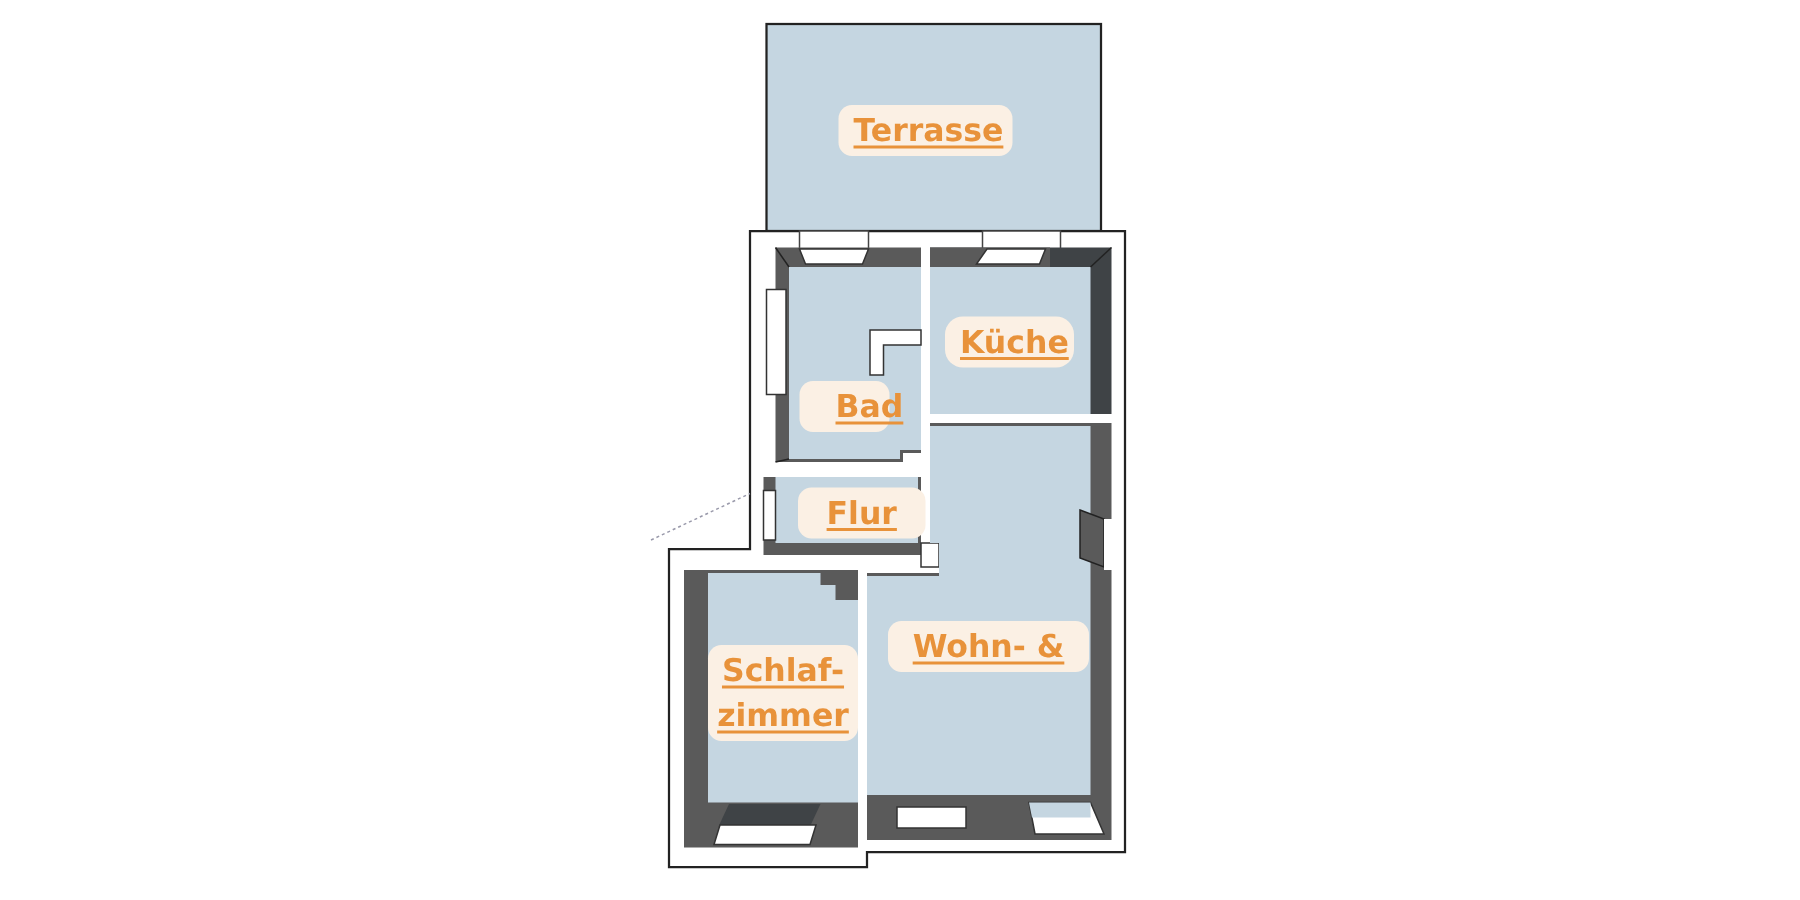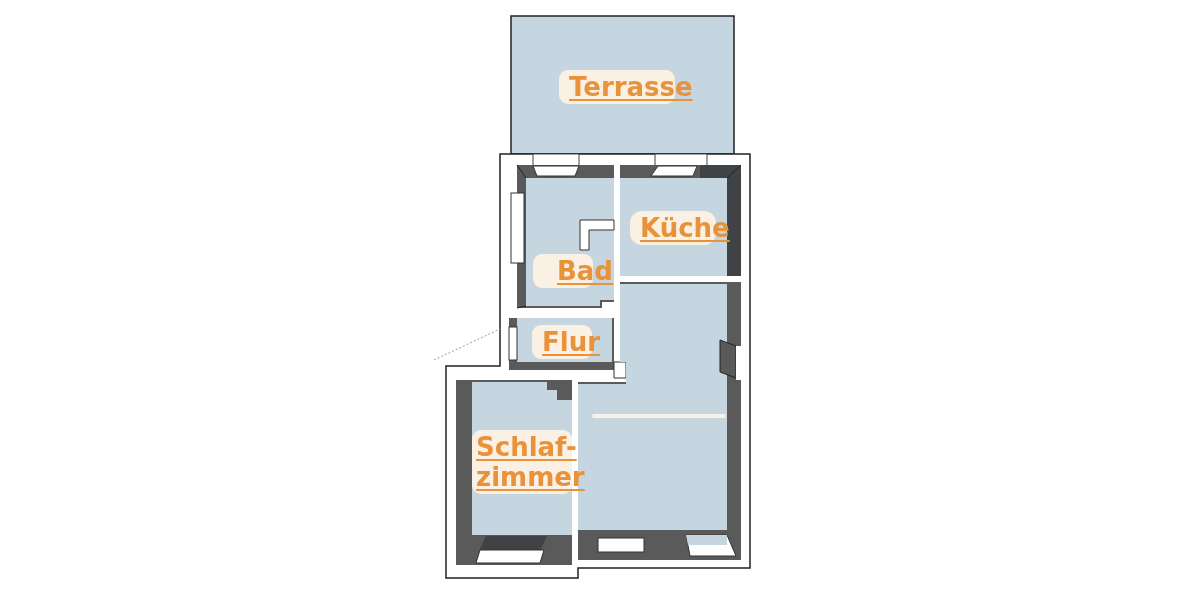--- a/index.html
+++ b/index.html
@@ -3,21 +3,21 @@
 <meta charset="utf-8">
 <style>
   html, body { margin:0; padding:0; background:#ffffff; }
   body { width:1200px; height:600px; position:relative; overflow:hidden;
          font-family:"DejaVu Sans", sans-serif; }
   #plan { position:absolute; left:0; top:0; width:1200px; height:600px; }
   .label {
     position:absolute; background:#fbf0e4; border-radius:9px;
     color:#e8923a; font-weight:bold; text-align:center;
     text-decoration:underline; text-decoration-thickness:2px; text-underline-offset:3px;
-    font-size:26px; line-height:28px; padding:3px 10px; box-sizing:border-box;
+    font-size:21px; line-height:28px; padding:3px 10px; box-sizing:border-box;
     cursor:pointer;
   }
 </style>
 </head>
 <body>
 
 <svg id="plan" viewBox="0 0 1200 600" xmlns="http://www.w3.org/2000/svg">
 
   <rect x="511" y="16" width="223" height="138" fill="#c5d6e1" stroke="#222" stroke-width="1.5"></rect>
 
@@ -67,21 +67,22 @@
     <polygon points="686,535 727,535 736,556 690,556" fill="#fff" stroke="#333" stroke-width="1"></polygon>
     <polygon points="686,535 727,535 727,545 688,545" fill="#c5d6e1"></polygon>
   </g>
 
   <line x1="434" y1="360" x2="500" y2="329" stroke="#99a" stroke-width="1" stroke-dasharray="2,2"></line>
 </svg>
 
 <div class="label" style="left:559px;top:70px;width:116px;">Terrasse</div>
 <div class="label" style="left:630px;top:211px;width:86px;border-radius:12px;">Küche</div>
 <div class="label" style="left:533px;top:254px;width:60px;padding-left:24px;">Bad</div>
-<div class="label" style="left:532px;top:325px;width:60px;">Flur</div>
+<div class="label" style="left:532px;top:325px;width:85px;">Flur</div>
 
 <div class="label" style="left:472px;top:430px;width:100px;line-height:30px;padding:2px 4px;">
   <div>Schlaf-</div>
   <div>zimmer</div>
 </div>
 
 <div class="label" style="left:592px;top:414px;width:134px;line-height:30px;padding:2px 4px;">
+  <div>Wohn- &amp;</div>
 </div>
 
 </body></html>

